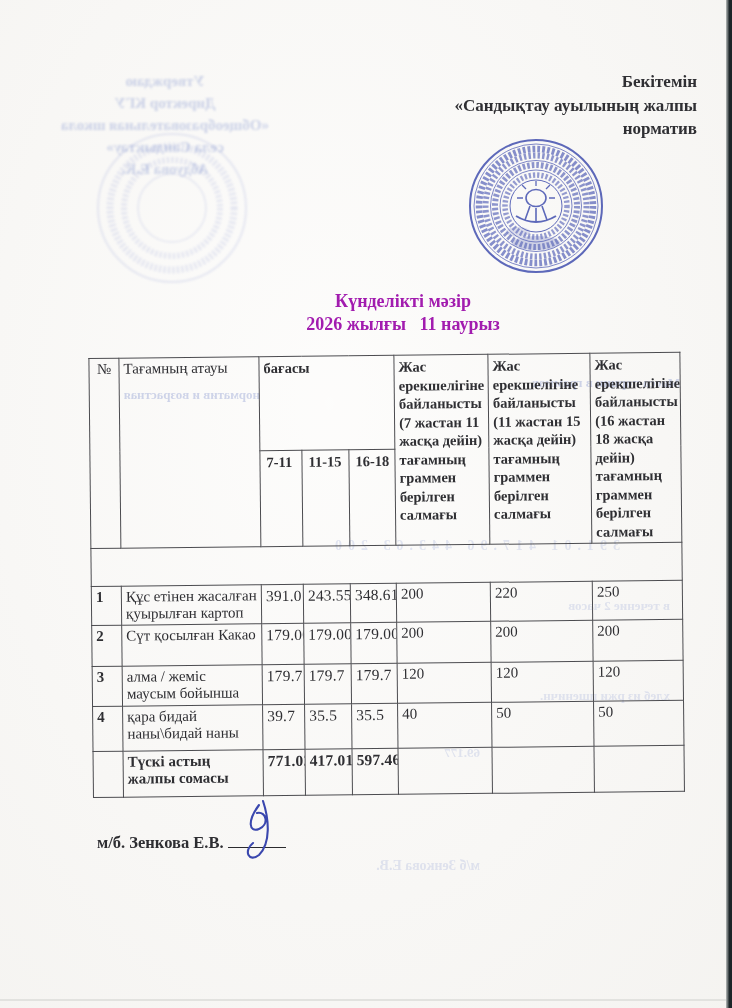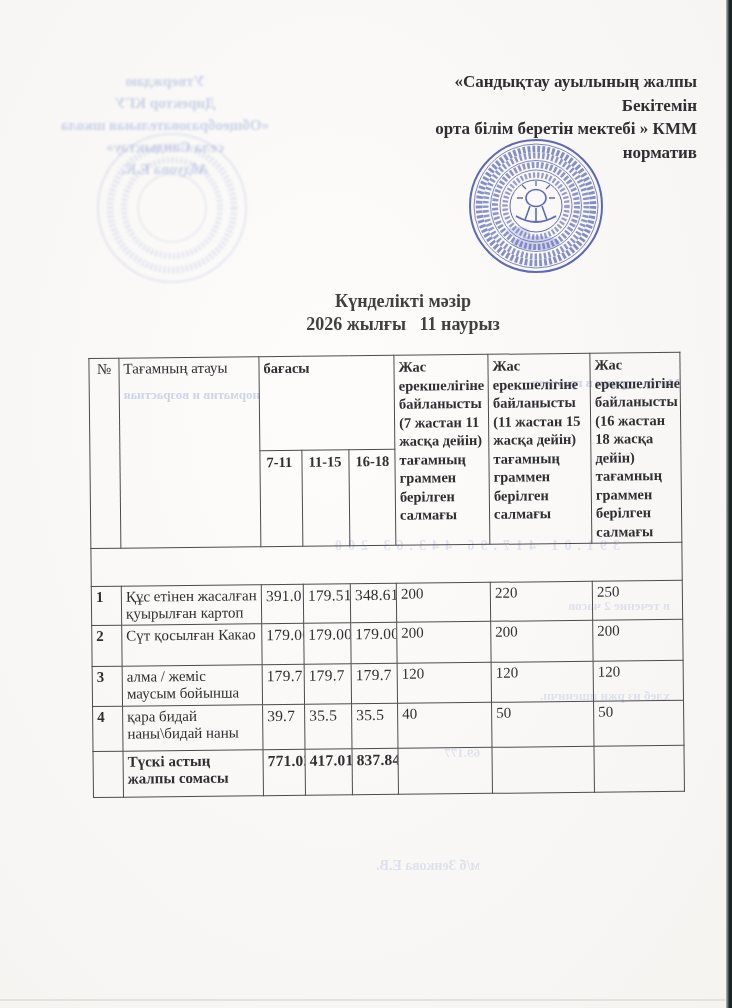--- a/index.html
+++ b/index.html
@@ -29,21 +29,21 @@
     font-weight:bold;font-size:17px;line-height:23.5px;color:#2f2f33;}
   .sig-line-wrap{position:relative;display:inline-block;}
   .sig-underline{display:inline-block;width:92px;border-bottom:1.6px solid #2b2b2e;
     height:15px;margin-right:3px;vertical-align:baseline;}
   .sig-top{position:absolute;left:-98px;top:-26px;}
   
   .stamp{position:absolute;left:466px;top:136px;mix-blend-mode:multiply;
     opacity:.85;filter:blur(0.35px);}
   
   .title{position:absolute;left:213px;top:290px;width:380px;text-align:center;
-    font-weight:bold;font-size:18px;line-height:23px;color:#404040;}
+    font-weight:bold;font-size:18px;line-height:23px;color:#a21caf;}
   .title .date-line{white-space:pre;}
   
   .menu-table{position:absolute;left:93px;top:358px;border-collapse:collapse;
     table-layout:fixed;width:591px;transform:rotate(-0.6deg);
     transform-origin:0 100%;font-size:15px;color:#2f2f33;}
   .menu-table td{border:1.2px solid #4c4c50;padding:2px 4px;vertical-align:top;
     overflow:hidden;background:transparent;}
   .menu-table td.hdr{font-weight:bold;font-size:14.5px;line-height:18.5px;}
   .menu-table td.hdr-plain{font-weight:normal;font-size:15px;}
   .c-center{text-align:center;}
@@ -79,23 +79,22 @@
   </div>
 
   <svg class="bleed-ring" width="156" height="156" viewBox="0 0 156 156">
     <circle cx="78" cy="78" r="74" fill="none" stroke="#5a6cc0" stroke-width="2"></circle>
     <circle cx="78" cy="78" r="62" fill="none" stroke="#5a6cc0" stroke-width="7" stroke-dasharray="2.5 2"></circle>
     <circle cx="78" cy="78" r="48" fill="none" stroke="#5a6cc0" stroke-width="6" stroke-dasharray="2.5 2"></circle>
     <circle cx="78" cy="78" r="34" fill="none" stroke="#5a6cc0" stroke-width="1.5"></circle>
   </svg>
 
   <div class="approval">
+    <div>Бекітемін</div>
     <div>«Сандықтау ауылының жалпы</div>
-    <div>Бекітемін</div>
-    <div>орта білім беретін мектебі » КММ</div>
     <div>норматив</div>
   </div>
 
   <svg class="stamp" width="140" height="140" viewBox="0 0 140 140">
     <g stroke="#4351b5" fill="none">
       <circle cx="70" cy="70" r="66" stroke-width="2"></circle>
       <circle cx="70" cy="70" r="62" stroke-width="0.8"></circle>
       <circle cx="70" cy="70" r="57" stroke-width="6.5" stroke-dasharray="2.8 2.1" opacity=".75"></circle>
       <circle cx="70" cy="70" r="50.5" stroke-width="6" stroke-dasharray="2.4 2.2" opacity=".7"></circle>
       <circle cx="70" cy="70" r="45.5" stroke-width="0.8"></circle>
@@ -150,21 +149,21 @@
       <td class="hdr pr12" style="padding-left:6px">11-15</td>
       <td class="hdr" style="padding-left:6px">16-18</td>
     </tr>
     <tr class="bleed-row" style="height:38px">
       <td colspan="8"></td>
     </tr>
     <tr style="height:39px">
       <td class="num">1</td>
       <td>Құс етінен жасалған қуырылған картоп</td>
       <td class="va-b price price-cell">391.01</td>
-      <td class="va-b price price-cell">179.51</td>
+      <td class="va-b price price-cell">243.55</td>
       <td class="va-b price price-cell">348.61</td>
       <td class="va-m wpadA">200</td>
       <td class="va-m wpadB">220</td>
       <td class="va-m wpadC">250</td>
     </tr>
     <tr style="height:41px">
       <td class="num">2</td>
       <td>Сүт қосылған Какао</td>
       <td class="va-b price price-cell">179.00</td>
       <td class="va-b price price-cell">179.00</td>
@@ -191,24 +190,31 @@
       <td class="price price-cell">35.5</td>
       <td class="wpadA">40</td>
       <td class="wpadB">50</td>
       <td class="wpadC">50</td>
     </tr>
     <tr class="total-row" style="height:46px">
       <td></td>
       <td>Түскі астың жалпы сомасы</td>
       <td class="va-m c-center price">771.02</td>
       <td class="va-m c-center price">417.01</td>
-      <td class="va-m c-center price">837.84</td>
+      <td class="va-m c-center price">597.46</td>
       <td></td>
       <td></td>
       <td></td>
     </tr>
   </tbody>
     </table>
 
+  <div class="footer-sig">
+    <span>м/б. Зенкова Е.В.</span>
+    <span class="footer-underline"></span>
+    <svg class="footer-squiggle" width="64" height="68" viewBox="0 0 64 68">
+      <path class="ink" d="M32,8 C20,24 22,36 32,32 C42,28 40,14 30,16 M36,4 C42,22 44,46 32,58 C22,66 16,54 26,46" stroke-width="2.1" style="filter:blur(0.3px)"></path>
+    </svg>
+  </div>
 
   <div class="scan-edge-bottom"></div>
   <div class="scan-edge-right"></div>
 </div>
 
 </body></html>

